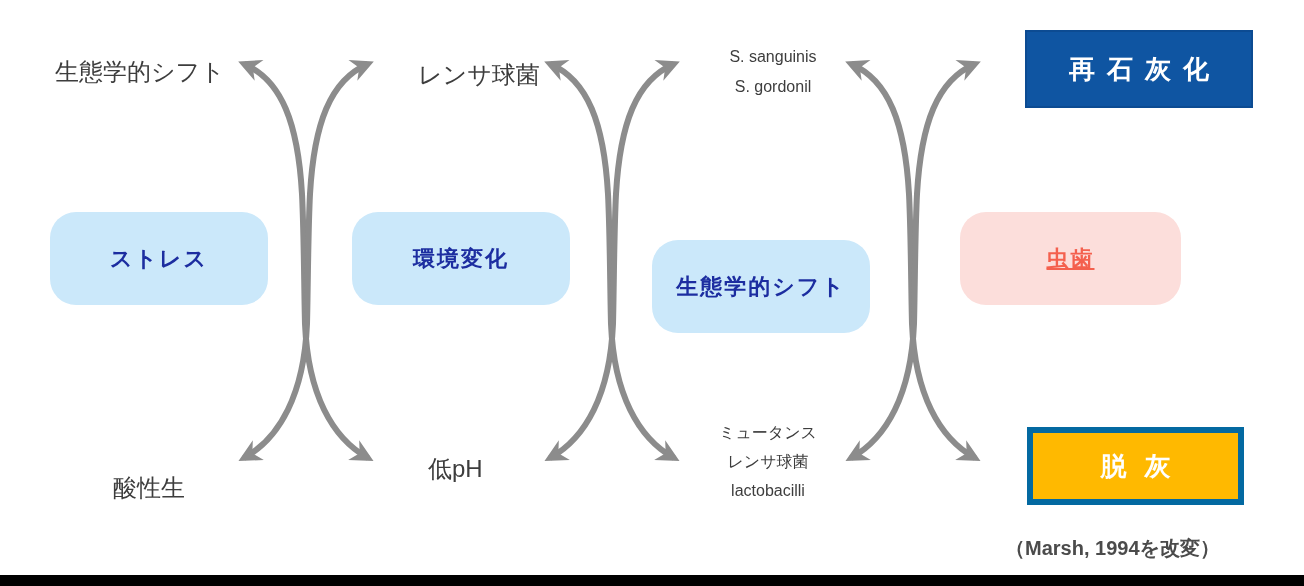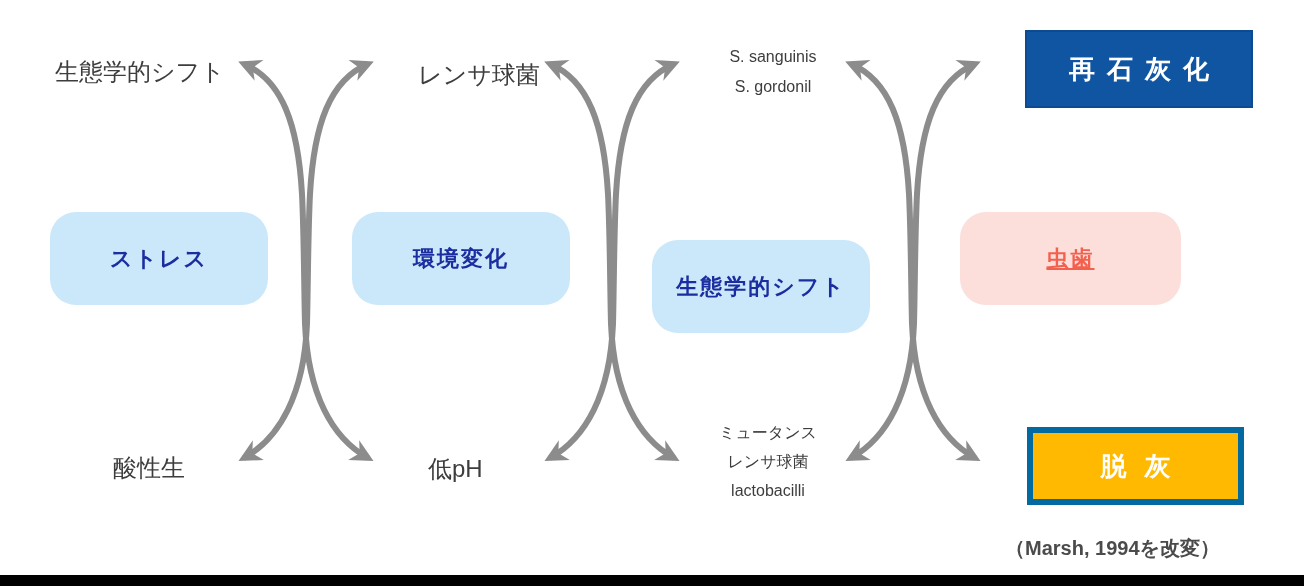--- a/index.html
+++ b/index.html
@@ -124,21 +124,21 @@
   <div class="hard-box blue">再石灰化</div>
 
   <div class="soft-box" style="left:352px; width:218px;">環境変化</div>
 
   <div class="soft-box" style="left:50px; width:218px;">ストレス</div>
 
   <div class="soft-box" style="left:652px; width:218px;margin-top:28px;">生態学的シフト</div>
 
   <div class="soft-box pink" style="left:960px; width:221px;text-decoration:underline;">虫歯</div>
 
-  <div class="plain-label" style="left:113px; top:452px;">酸性生</div>
+  <div class="plain-label" style="left:113px; top:472px;">酸性生</div>
 
   <div class="plain-label" style="left:428px; top:453px;">低pH</div>
 
   <div class="stack-label" style="left:653px; top:418px; line-height:29px;">
     <div>ミュータンス</div>
     <div>レンサ球菌</div>
     <div>lactobacilli</div>
   </div>
 
   <div class="hard-box yellow">脱灰</div>

